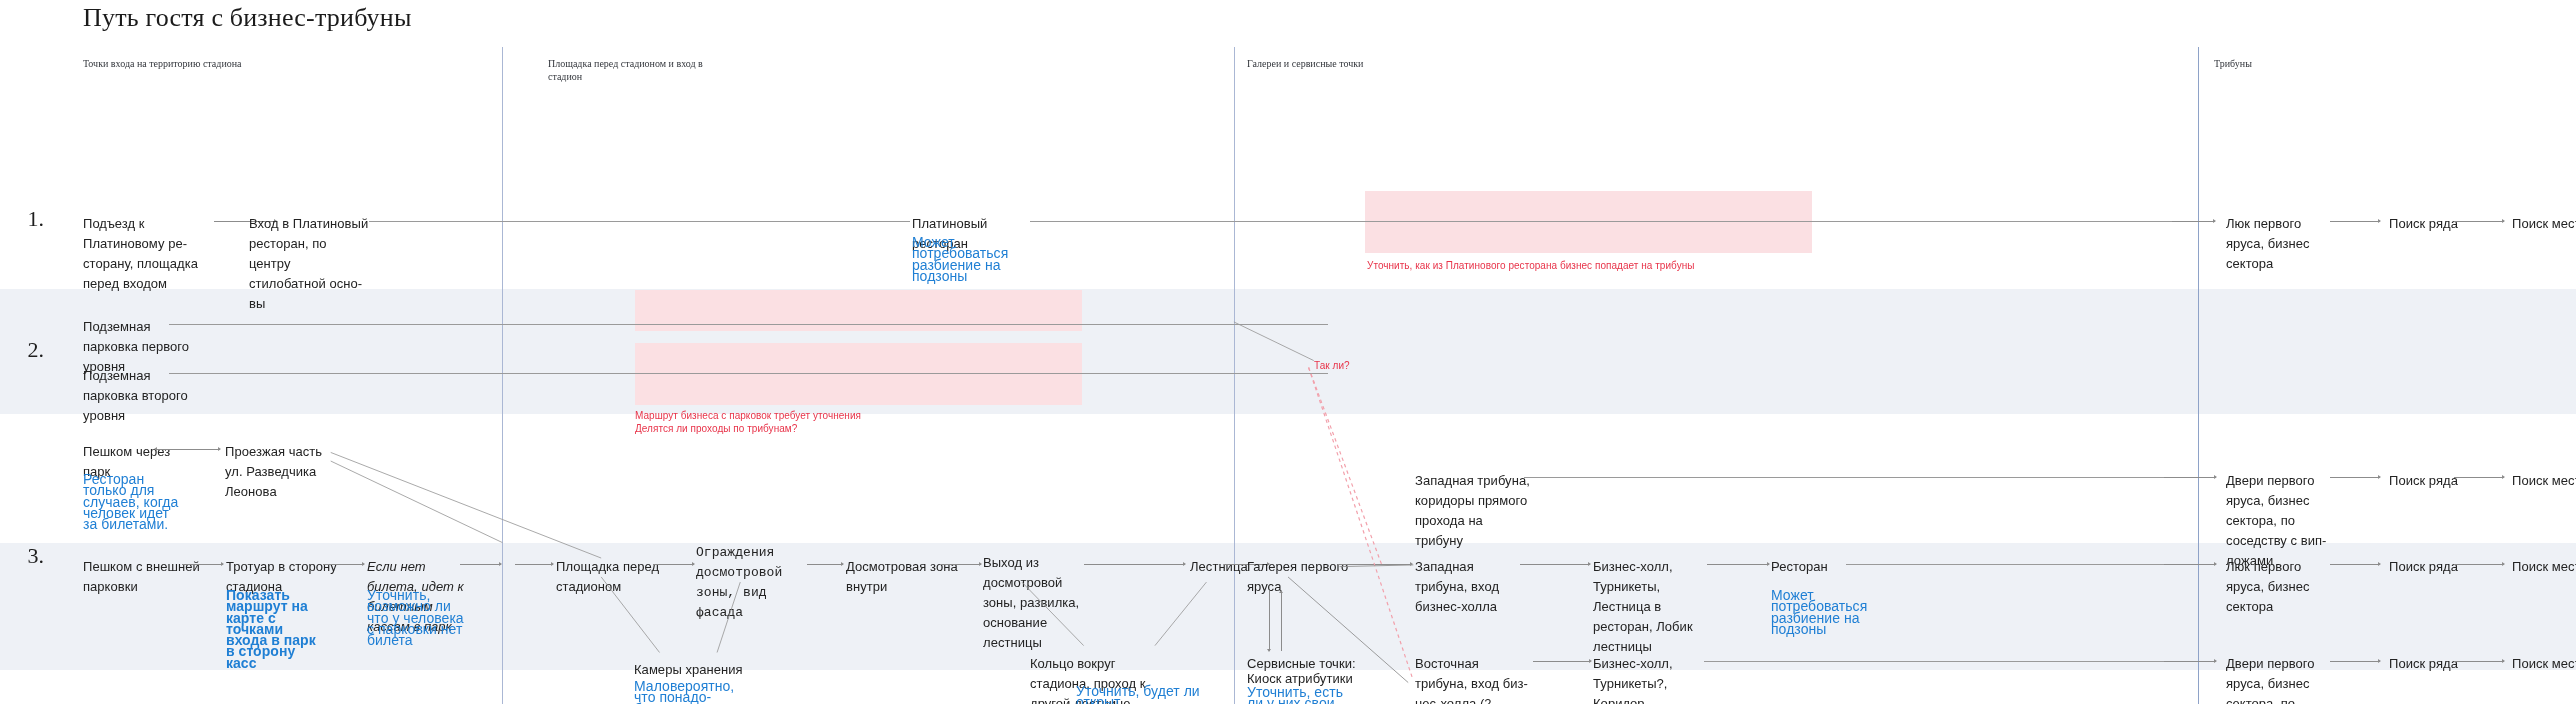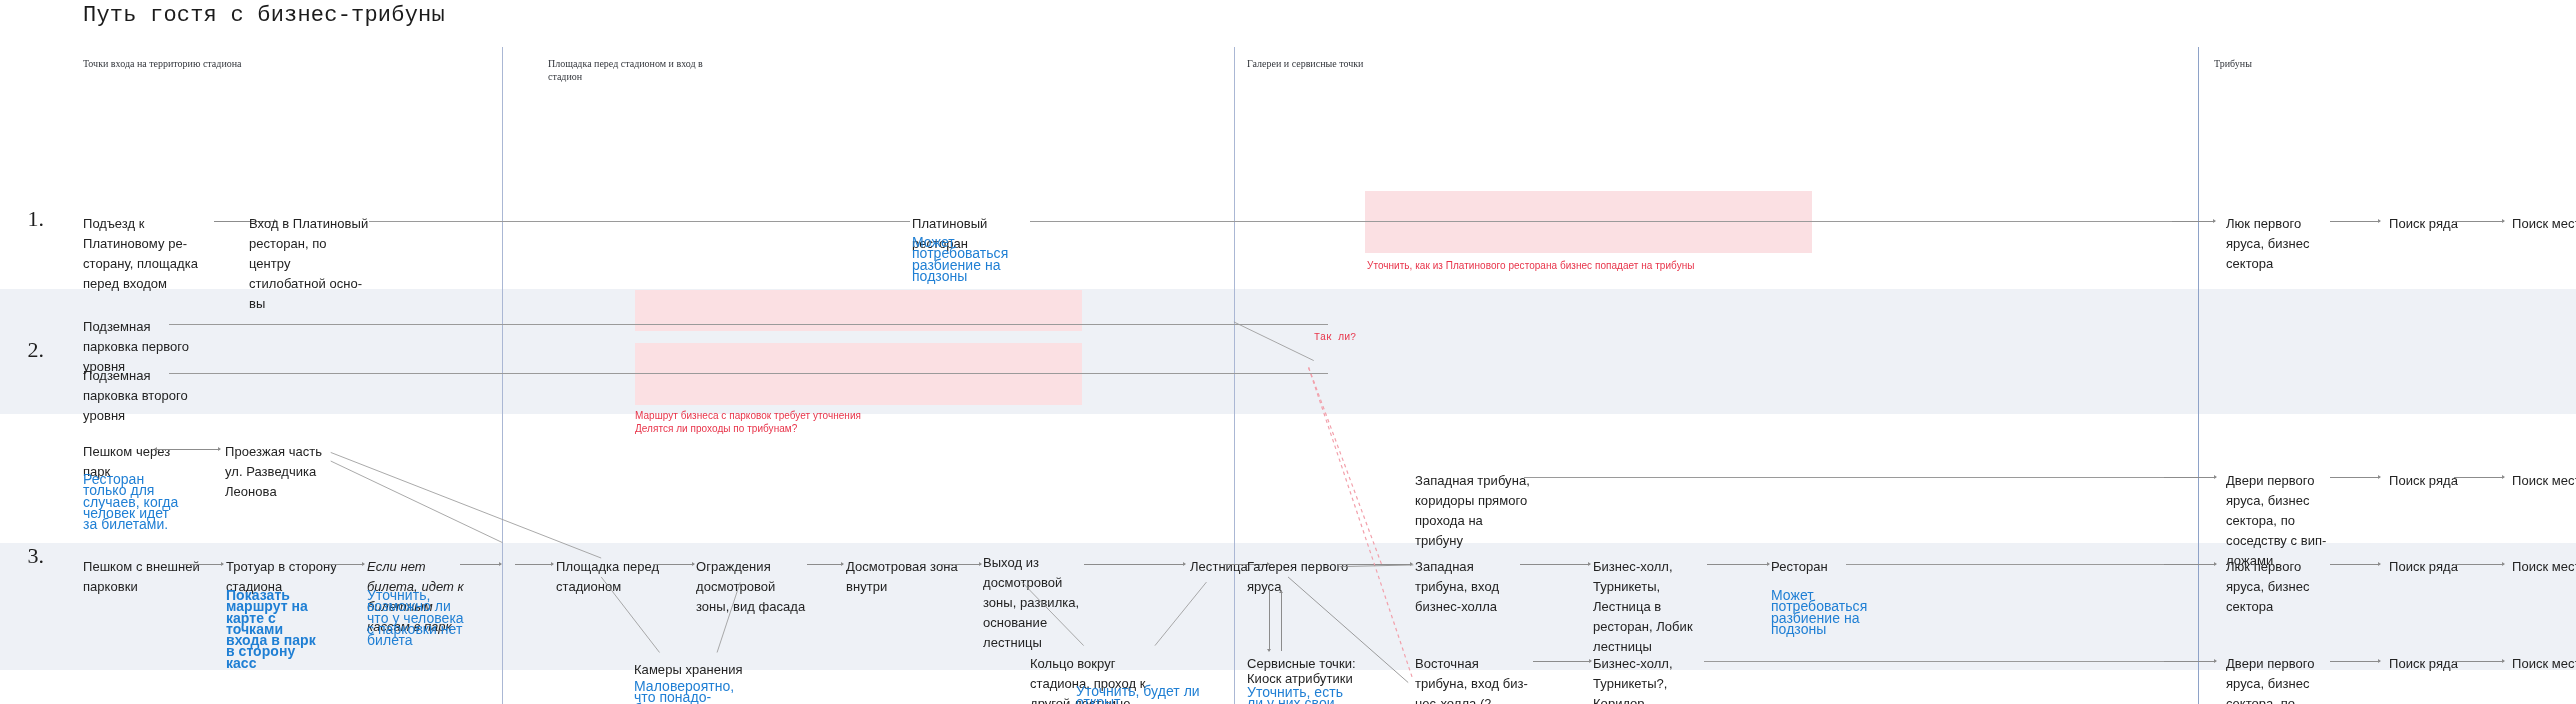--- a/index.html
+++ b/index.html
@@ -24,22 +24,22 @@
   #pink-2a{left:635px;top:290px;width:447px;height:41px;}
   #pink-2b{left:635px;top:343px;width:447px;height:62px;}
 
   
   .vrule{position:absolute;width:0.9px;background:#aab7d4;}
   .vrule.dark{background:#8ea2c8;}
 
   
   #title{
     position:absolute;left:83px;top:3.4px;
-    font-family:Liberation Mono, monospace;
-    font-size:22px;letter-spacing:0.2px;color:#1b1b1b;
+    font-family:Liberation Serif, serif;
+    font-size:26px;letter-spacing:0.2px;color:#1b1b1b;
   }
 
   
   .colhead{
     position:absolute;
     font-family:"Liberation Serif", serif;
     font-size:10px;line-height:13px;color:#33363c;
     width:189px;
   }
 
@@ -151,21 +151,21 @@
 
   <div class="node" style="left:83px;top:317px;width:112px;">Подземная парковка первого уровня</div>
   <div class="plainline" style="left:169px;top:324px;width:1159px;"></div>
 
   <div class="node" style="left:83px;top:366px;width:112px;">Подземная парковка второго уровня</div>
   <div class="plainline" style="left:169px;top:373px;width:1159px;"></div>
 
   <div class="redtext" style="left:635px;top:410px;width:343px;">Маршрут бизнеса с парковок требует уточнения</div>
   <div class="redtext" style="left:635px;top:423px;width:343px;">Делятся ли проходы по трибунам?</div>
 
-  <div class="redtext" style="left:1314px;top:332px;font-family:Liberation Mono, monospace;">Так ли?</div>
+  <div class="redtext" style="left:1314px;top:360px;">Так ли?</div>
 
   <div class="node" style="left:83px;top:442px;width:94px;">Пешком через парк</div>
   <div class="arrow left" style="left:155px;top:449px;width:65px;"></div>
   <div class="node" style="left:225px;top:442px;width:103px;">Проезжая часть ул. Развед­чика Леонова</div>
   <div class="note" style="left:83px;top:474px;width:101px;">Ресторан только для случа­ев, когда человек идет за би­летами.</div>
 
   <div class="node" style="left:1415px;top:471px;width:116px;">Западная трибуна, коридоры прямого прохода на трибуну</div>
   <div class="plainline" style="left:1524px;top:477px;width:691px;"></div>
   <div class="arrow" style="left:2164px;top:477px;width:52px;"></div>
 
@@ -180,21 +180,21 @@
   <div class="node" style="left:226px;top:557px;width:137px;">Тротуар в сторону стадиона</div>
   <div class="note" style="left:226px;top:590px;width:101px;font-weight:bold;">Показать маршрут на карте с точками входа в парк в сторо­ну касс</div>
   <div class="arrow" style="left:323px;top:564px;width:41px;"></div>
   <div class="node italic" style="left:367px;top:557px;width:101px;">Если нет билета, идет к билет­ным кассам в парк</div>
   <div class="note" style="left:367px;top:590px;width:101px;">Уточнить, возможно ли что у человека с парковки нет би­лета</div>
   <div class="arrow" style="left:460px;top:564px;width:41px;"></div>
   <div class="arrow" style="left:515px;top:564px;width:38px;"></div>
 
   <div class="node" style="left:556px;top:557px;width:120px;">Площадка перед стадионом</div>
   <div class="arrow" style="left:653px;top:564px;width:41px;"></div>
-  <div class="node" style="left:696px;top:557px;width:112px;">Ограждения досмотровой зоны, вид фасада</div>
+  <div class="node" style="left:696px;top:543px;width:112px;font-family:Liberation Mono, monospace;">Ограждения досмотровой зоны, вид фасада</div>
   <div class="arrow" style="left:807px;top:564px;width:36px;"></div>
   <div class="node" style="left:846px;top:557px;width:120px;">Досмотровая зона внутри</div>
   <div class="arrow" style="left:940px;top:564px;width:41px;"></div>
   <div class="node" style="left:983px;top:553px;width:116px;">Выход из досмотровой зоны, развилка, основание лестницы</div>
   <div class="arrow" style="left:1084px;top:564px;width:101px;"></div>
   <div class="node" style="left:1190px;top:557px;width:69px;">Лестница</div>
   <div class="arrow" style="left:1224px;top:564px;width:45px;"></div>
 
   <div class="node" style="left:1247px;top:557px;width:112px;">Галерея первого яруса</div>
   <div class="arrow" style="left:1338px;top:564px;width:74px;"></div>

